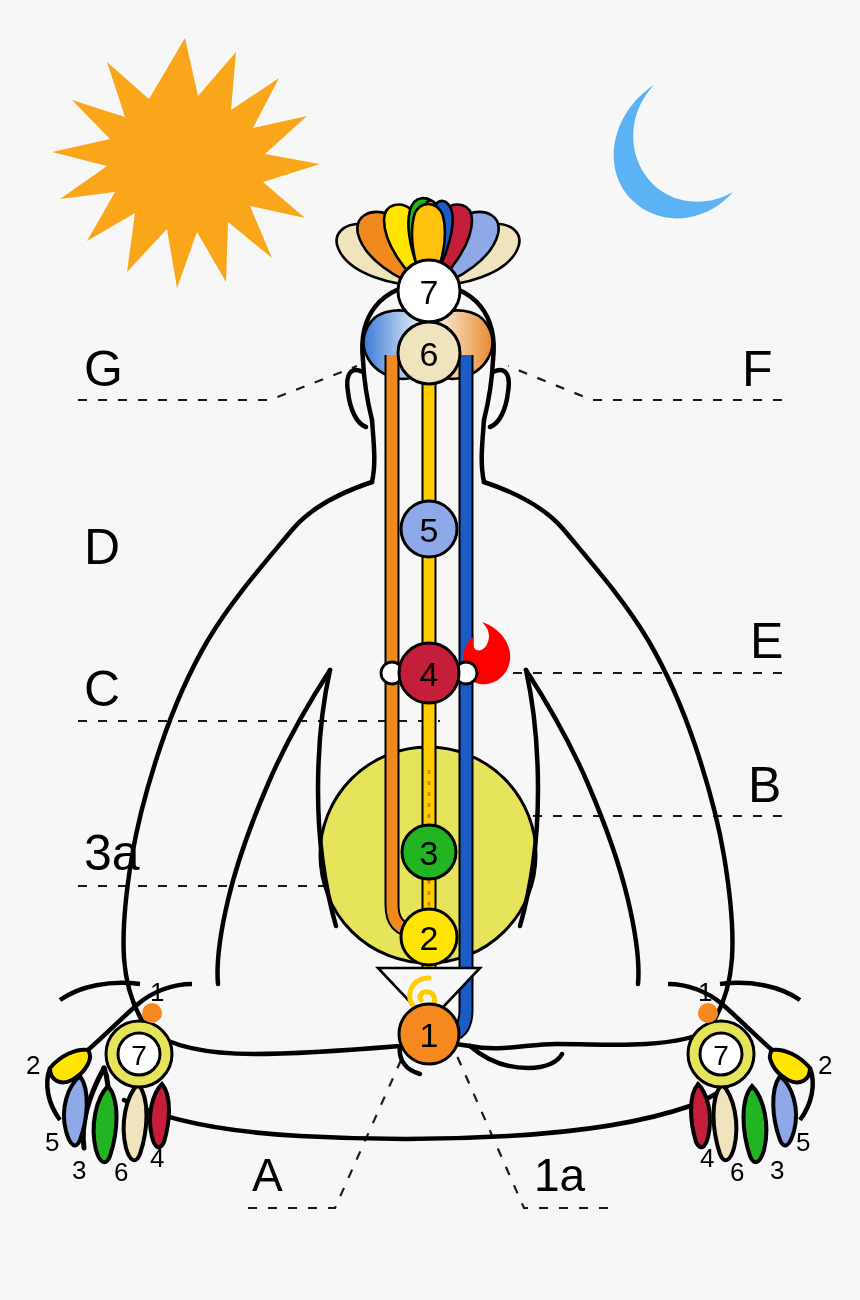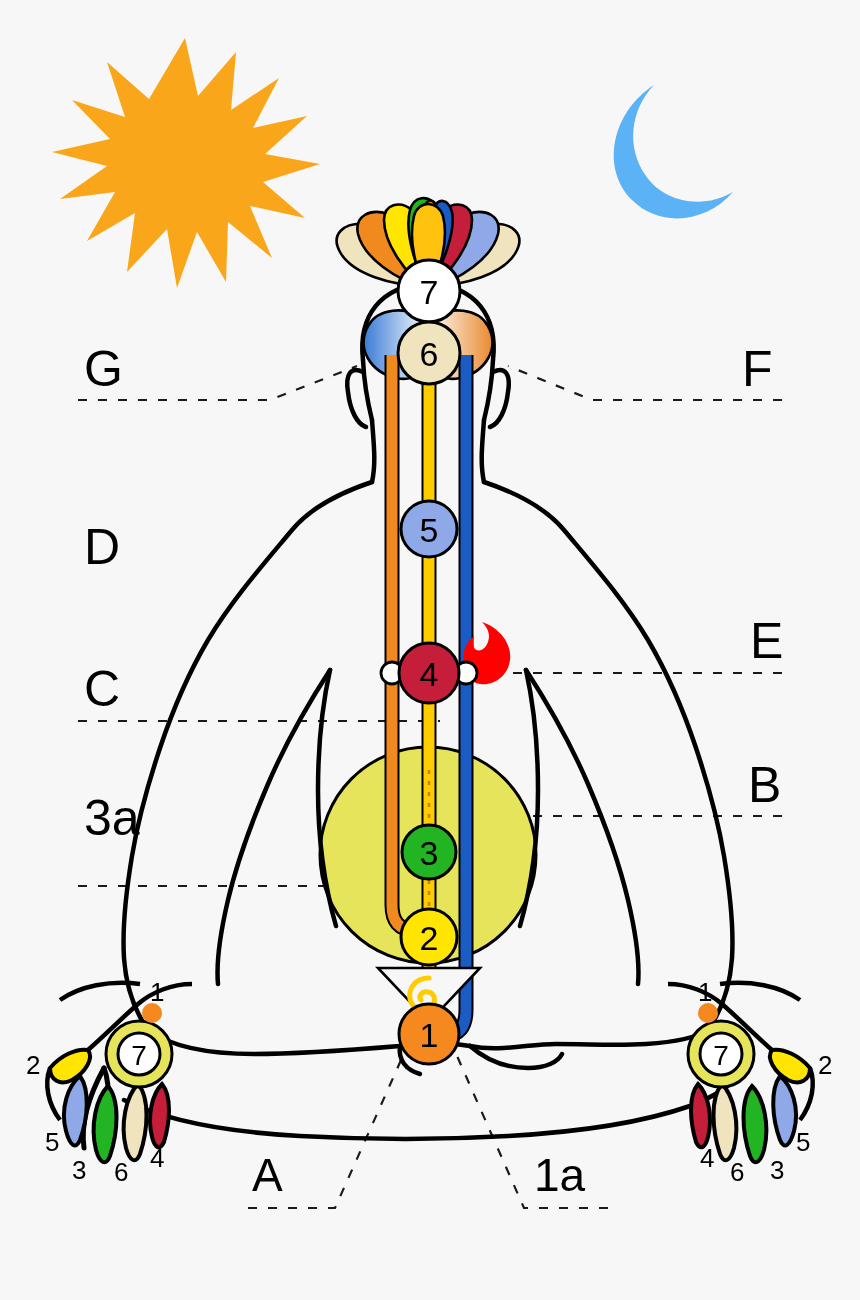--- a/index.html
+++ b/index.html
@@ -356,21 +356,21 @@
       </g>
     </g>
 
     <text class="chnum-sm" x="721" y="1055">7</text>
 
   </svg>
 
   <div class="lbl lbl-big" style="left:84px; top:344px;">G</div>
   <div class="lbl lbl-big" style="left:84px; top:522px;">D</div>
   <div class="lbl lbl-big" style="left:84px; top:664px;">C</div>
-  <div class="lbl lbl-big" style="left:84px; top:793px;">3a</div>
+  <div class="lbl lbl-big" style="left:84px; top:828px;">3a</div>
 
   <div class="lbl lbl-big" style="left:742px; top:344px;">F</div>
   <div class="lbl lbl-big" style="left:750px; top:616px;">E</div>
   <div class="lbl lbl-big" style="left:748px; top:760px;">B</div>
 
   <div class="lbl lbl-mid" style="left:252px; top:1152px;">A</div>
   <div class="lbl lbl-mid" style="left:534px; top:1152px;">1a</div>
 
   <div class="lbl lbl-small" style="left:150px; top:979px;">1</div>
   <div class="lbl lbl-small" style="left:26px; top:1052px;">2</div>

